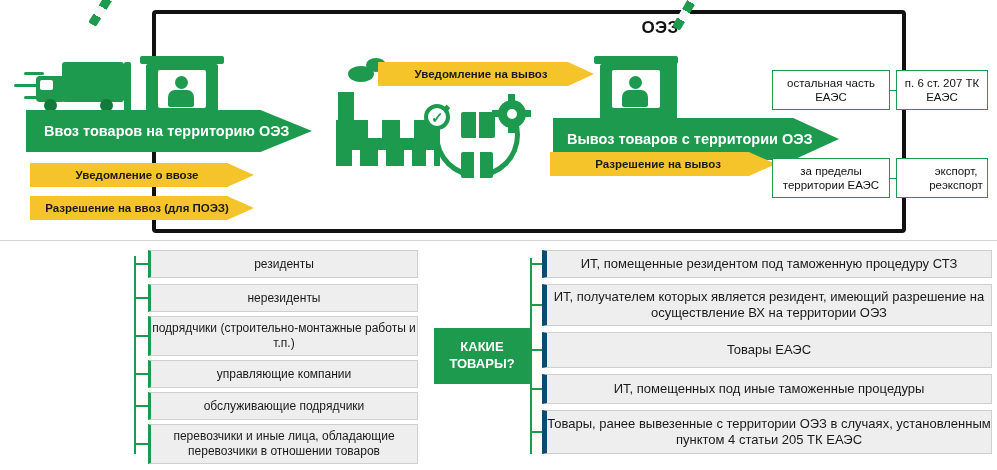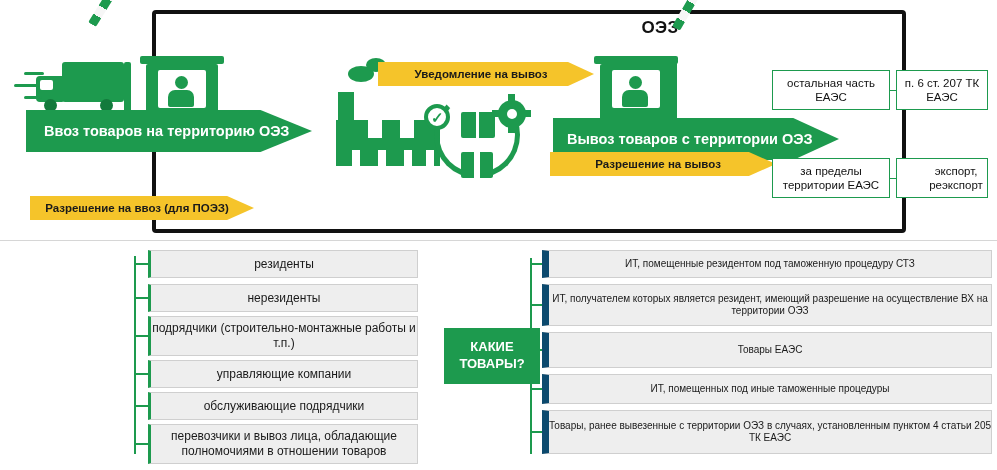--- a/index.html
+++ b/index.html
@@ -305,21 +305,20 @@
     background: #1d9a4e;
     color: #ffffff;
     font-size: 13px;
     font-weight: bold;
     display: flex;
     align-items: center;
     justify-content: center;
     text-align: center;
     line-height: 1.3;
     box-sizing: border-box;
-    margin-left: 10px;
   }
   .list-item {
     background: #eeeeee;
     border: 1px solid #cfcfcf;
     box-sizing: border-box;
     display: flex;
     align-items: center;
     justify-content: center;
     text-align: center;
     color: #1a1a1a;
@@ -346,22 +345,22 @@
   }
   .tick {
     background: #1d9a4e;
     height: 2px; width: 14px;
     left: 134px;
   }
 
   .right-list .list-item {
     left: 542px;
     width: 450px;
-    font-size: 10px;
-    border-left: 7px solid #0c4a6e;
+    font-size: 13px;
+    border-left: 5px solid #0c4a6e;
     border-top: 1px solid #cfcfcf;
   }
   .ri-1 { top: 250px; height: 28px; }
   .ri-2 { top: 284px; height: 42px; }
   .ri-3 { top: 332px; height: 36px; }
   .ri-4 { top: 374px; height: 30px; }
   .ri-5 { top: 410px; height: 44px; }
 
   .right-bracket {
     left: 530px; top: 258px;
@@ -431,20 +430,21 @@
   <div class="abs officer-head" style="left:629px; top:76px;"></div>
   <div class="abs officer-body" style="left:622px; top:90px;"></div>
   <div class="abs booth-base" style="left:593px; top:122px;"></div>
   <div class="abs barrier-post" style="left:670px; top:62px;"></div>
   <div class="abs barrier-arm" style="left:676px; top:24px; transform: rotate(-60deg);"></div>
 
   <div class="abs big-arrow a1">Ввоз товаров на территорию ОЭЗ</div>
   <div class="abs big-arrow a2">Вывоз товаров с территории ОЭЗ</div>
 
   <div class="abs yellow-arrow right ya-uved-vyvoz">Уведомление на вывоз</div>
+  <div class="abs yellow-arrow right ya-uved-vvoz">Уведомление о ввозе</div>
   <div class="abs yellow-arrow right ya-razr-vvoz">Разрешение на ввоз (для ПОЭЗ)</div>
   <div class="abs yellow-arrow right ya-razr-vyvoz">Разрешение на вывоз</div>
 
   <div class="abs sm-box box-ost">остальная часть ЕАЭС</div>
   <div class="abs connector conn-top"></div>
   <div class="abs sm-box box-p6">п. 6 ст. 207 ТК ЕАЭС</div>
   <div class="abs sm-box box-zap">за пределы территории ЕАЭС</div>
   <div class="abs connector conn-bot"></div>
   <div class="abs sm-box box-exp">экспорт, реэкспорт</div>
 
@@ -457,21 +457,21 @@
   <div class="abs tick" style="top:373px;"></div>
   <div class="abs tick" style="top:405px;"></div>
   <div class="abs tick" style="top:443px;"></div>
 
   <div class="left-list">
     <div class="abs list-item li-1">резиденты</div>
     <div class="abs list-item li-2">нерезиденты</div>
     <div class="abs list-item li-3">подрядчики (строительно-монтажные работы и т.п.)</div>
     <div class="abs list-item li-4">управляющие компании</div>
     <div class="abs list-item li-5">обслуживающие подрядчики</div>
-    <div class="abs list-item li-6">перевозчики и вывоз лица, обладающие полномочиями в отношении товаров</div>
+    <div class="abs list-item li-6">перевозчики и иные лица, обладающие перевозчики в отношении товаров</div>
   </div>
 
   <div class="abs kakie-badge">КАКИЕ ТОВАРЫ?</div>
   <div class="abs right-bracket"></div>
   <div class="abs rtick" style="top:263px;"></div>
   <div class="abs rtick" style="top:304px;"></div>
   <div class="abs rtick" style="top:349px;"></div>
   <div class="abs rtick" style="top:388px;"></div>
   <div class="abs rtick" style="top:431px;"></div>
 

